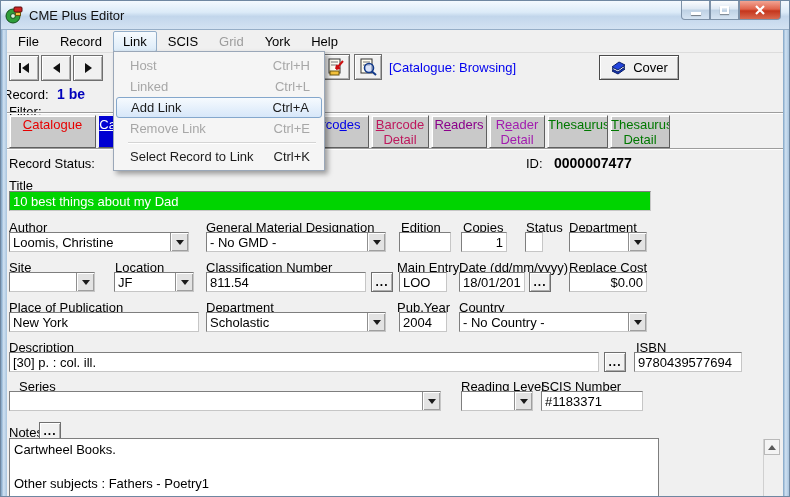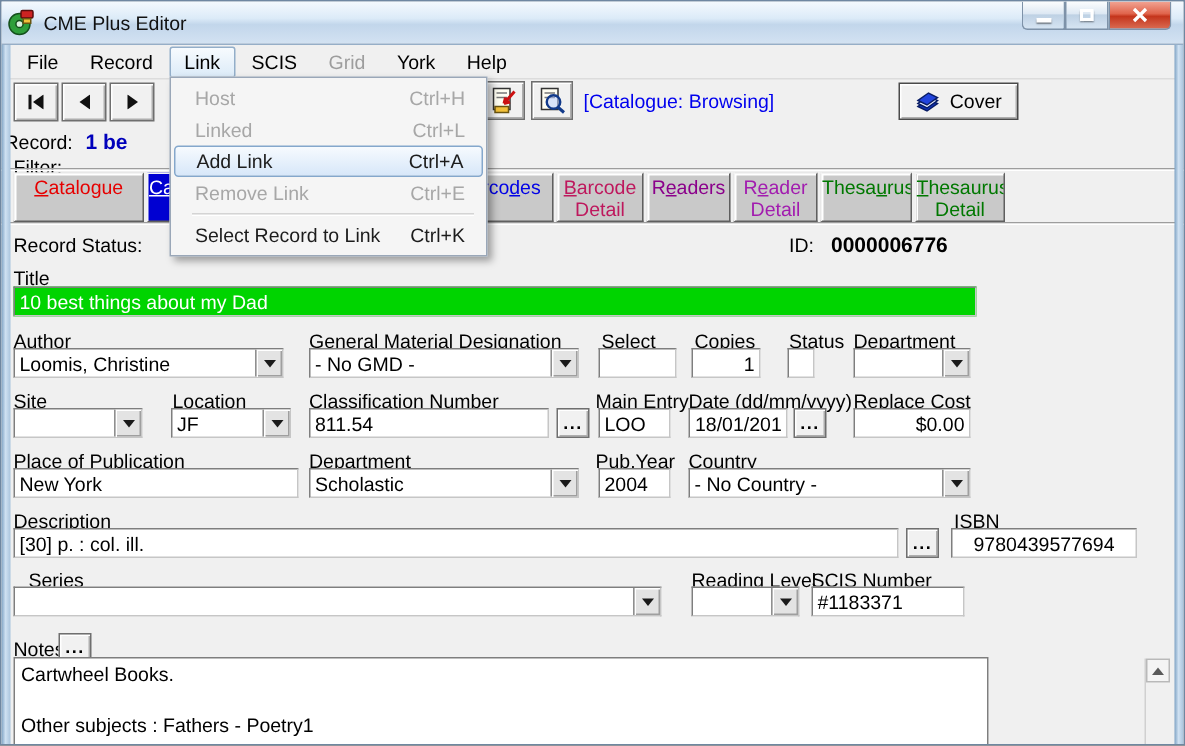--- a/index.html
+++ b/index.html
@@ -175,28 +175,28 @@
       <div class="tab" style="left: 296px; width: 72px; color: rgb(0, 0, 230);">Barco<u>d</u>es</div>
       <div class="tab" style="left: 370px; width: 58px; color: #be185d;"><u>B</u>arcode Detail</div>
       <div class="tab" style="left: 430px; width: 56px; color: rgb(139, 0, 139);">R<u>e</u>aders</div>
       <div class="tab" style="left: 488px; width: 56px; color: #a21caf;">R<u>e</u>ader Detail</div>
       <div class="tab" style="left: 546px; width: 61px; color: rgb(0, 120, 0);">Thesa<u>u</u>rus</div>
       <div class="tab" style="left: 609px; width: 60px; color: rgb(0, 120, 0);"><u>T</u>hesaurus Detail</div>
     </div>
 
   <div class="lbl" style="left:8px;top:155px">Record Status:</div>
   <div class="lbl" style="left:525px;top:155px">ID:</div>
-  <div class="lbl" style="left:553px;top:154px;font-weight:bold;font-size:14px">0000006776</div>
+  <div class="lbl" style="left:553px;top:154px;font-weight:bold;font-size:14px">0000007477</div>
 
   <div class="lbl" style="left:8px;top:177px">Title</div>
   <input class="field green" style="left: 8px; top: 190px; width: 642px;" value="10 best things about my Dad">
 
   <div class="lbl" style="left:8px;top:219px">Author</div>
   <div class="lbl" style="left:205px;top:219px">General Material Designation</div>
-  <div class="lbl" style="left:400px;top:219px">Select</div>
+  <div class="lbl" style="left:400px;top:219px">Edition</div>
   <div class="lbl" style="left:462px;top:219px">Copies</div>
   <div class="lbl" style="left:525px;top:219px">Status</div>
   <div class="lbl" style="left:568px;top:219px">Department</div>
 
   <div class="combo" style="left:8px;top:231px;width:180px">
     <span class="ctxt">Loomis, Christine</span>
     <span class="arrow-btn">
         <span class="tri"></span>
       </span>
   </div>
@@ -259,21 +259,21 @@
     <span class="ctxt">- No Country -</span>
     <span class="arrow-btn">
         <span class="tri"></span>
       </span>
   </div>
 
   <div class="lbl" style="left:8px;top:339px">Description</div>
   <div class="lbl" style="left:635px;top:339px">ISBN</div>
   <input class="field" style="left: 8px; top: 351px; width: 590px;" value="[30] p. : col. ill.">
   <div class="btn dots" style="left:603px;top:351px;width:22px;height:20px">...</div>
-  <input class="field" style="left: 633px; top: 351px; width: 124px; text-align: center;" value="9780439577694">
+  <input class="field" style="left: 633px; top: 351px; width: 108px;" value="9780439577694">
 
   <div class="lbl" style="left:18px;top:378px">Series</div>
   <div class="lbl" style="left:460px;top:378px">Reading Level</div>
   <div class="lbl" style="left:540px;top:378px">SCIS Number</div>
   <div class="combo" style="left:8px;top:390px;width:432px">
     <span class="ctxt"></span>
     <span class="arrow-btn">
         <span class="tri"></span>
       </span>
   </div>

